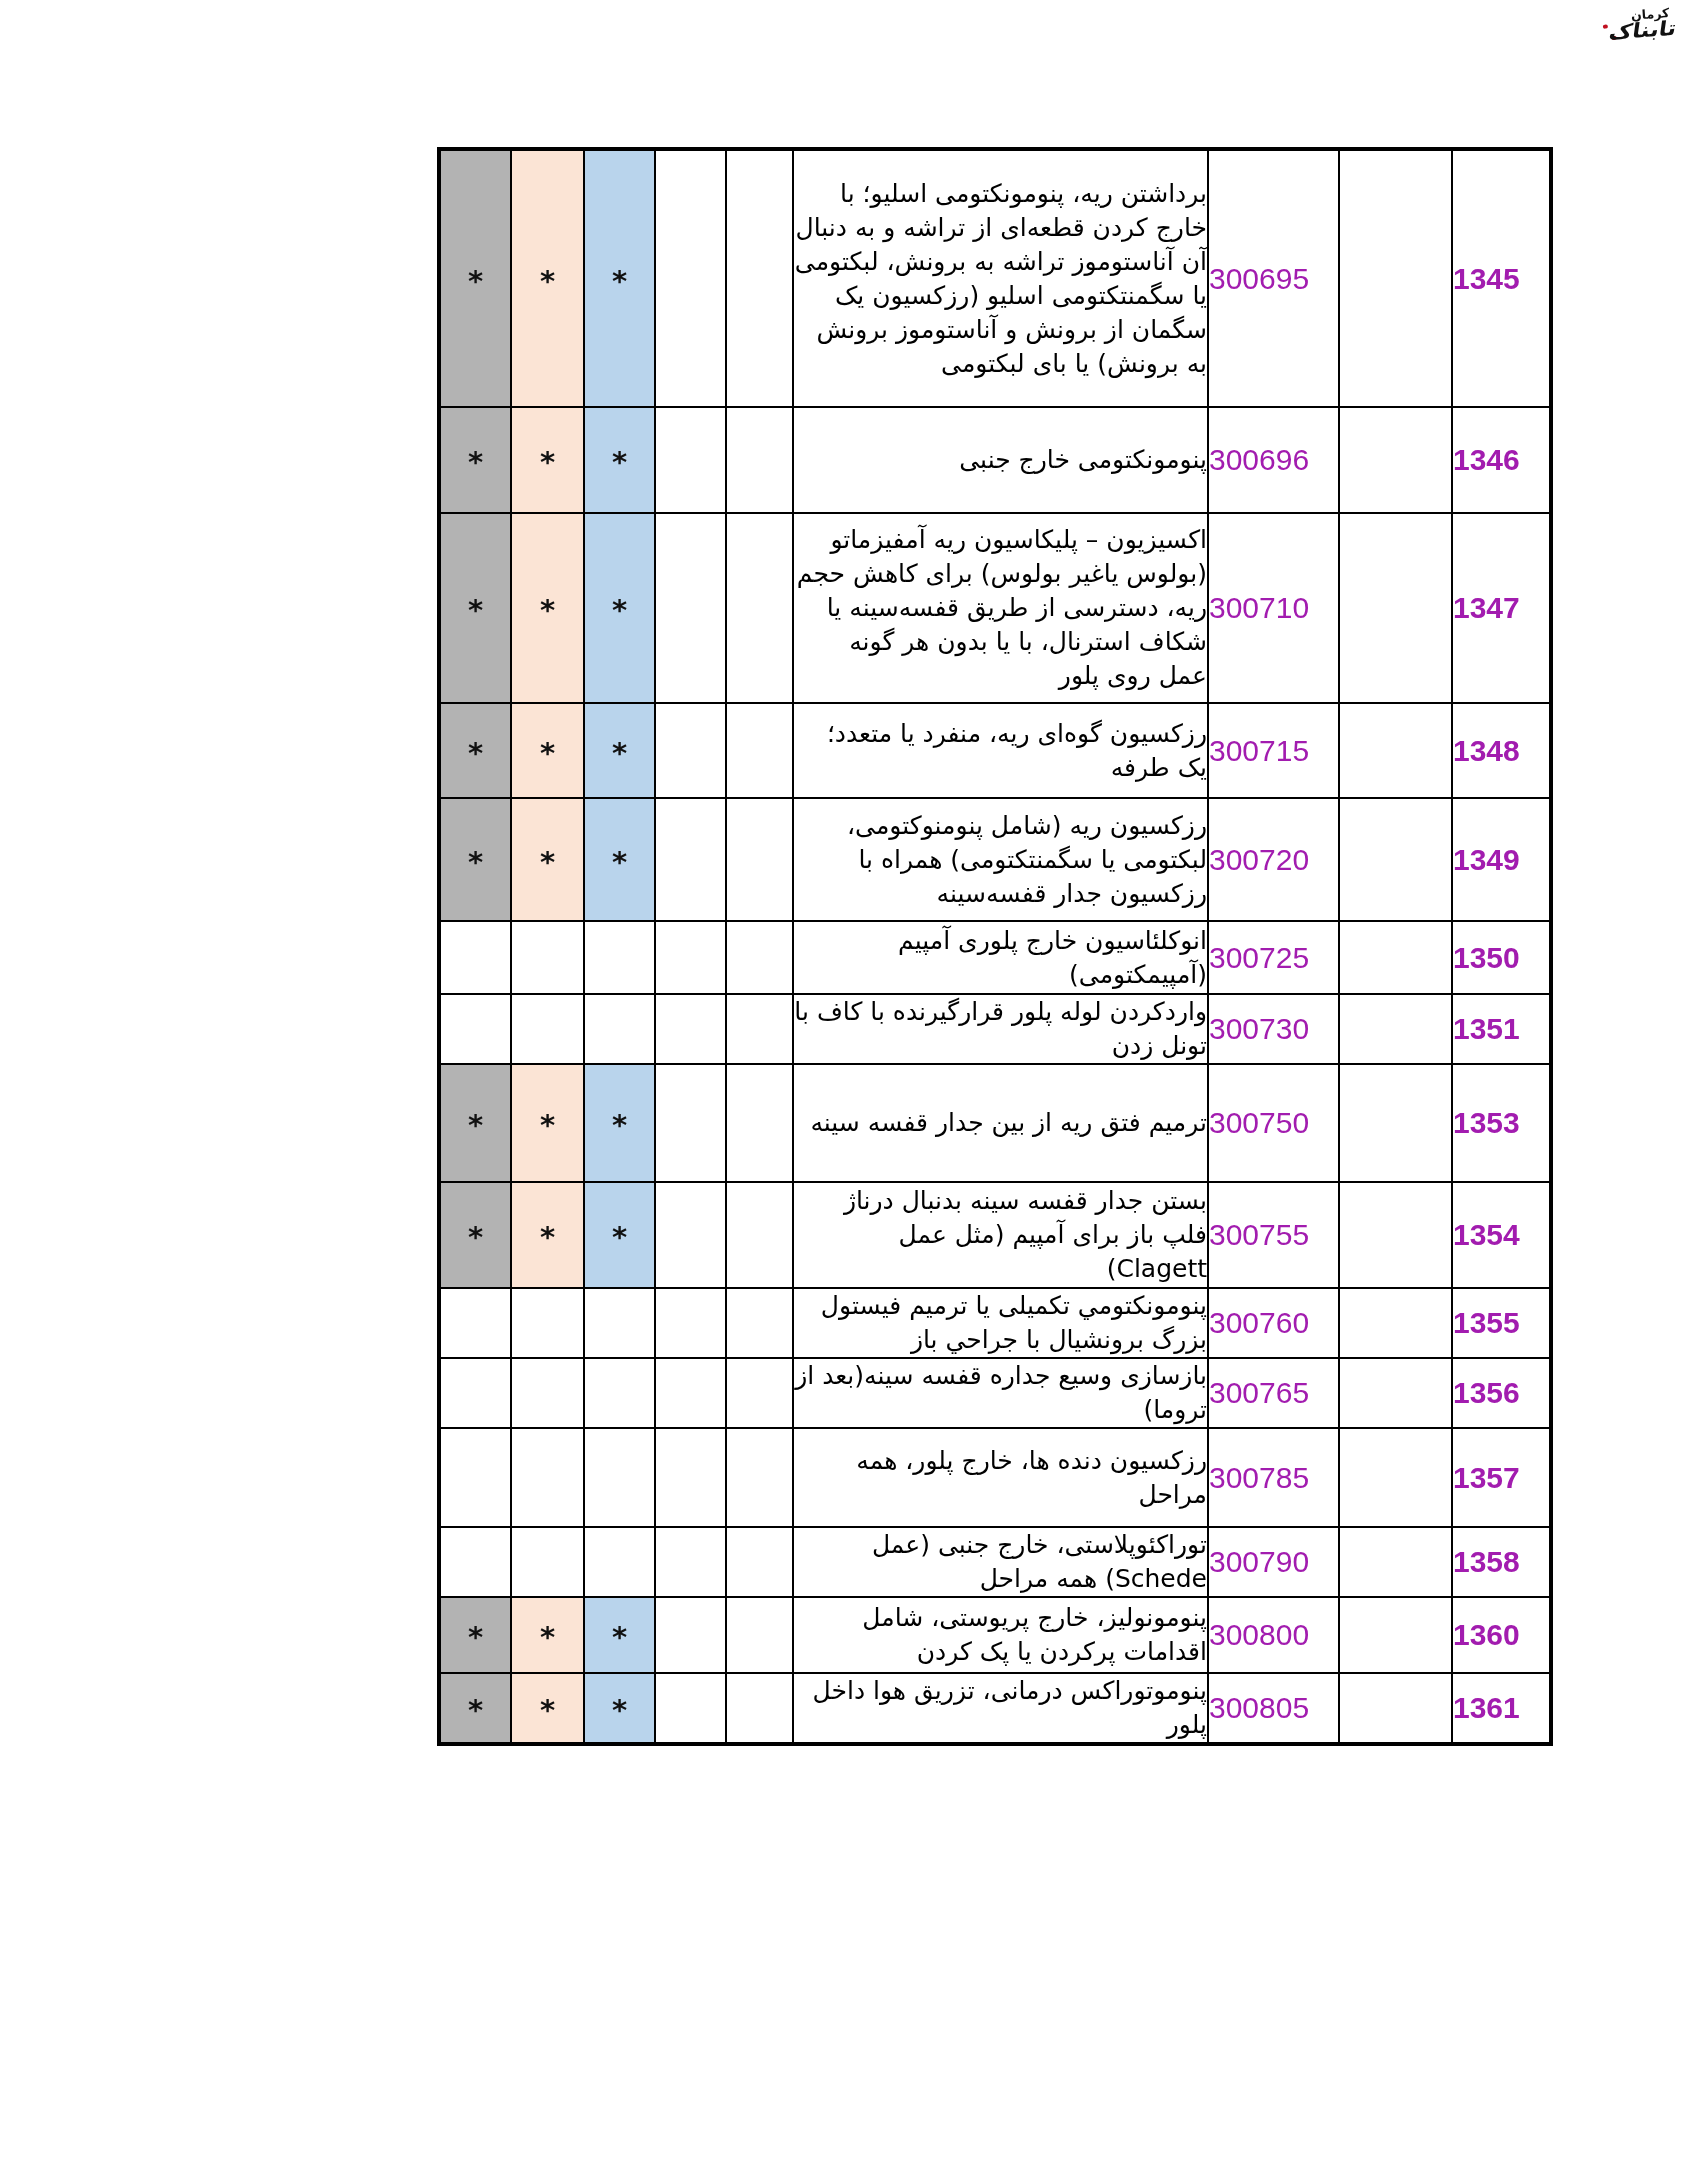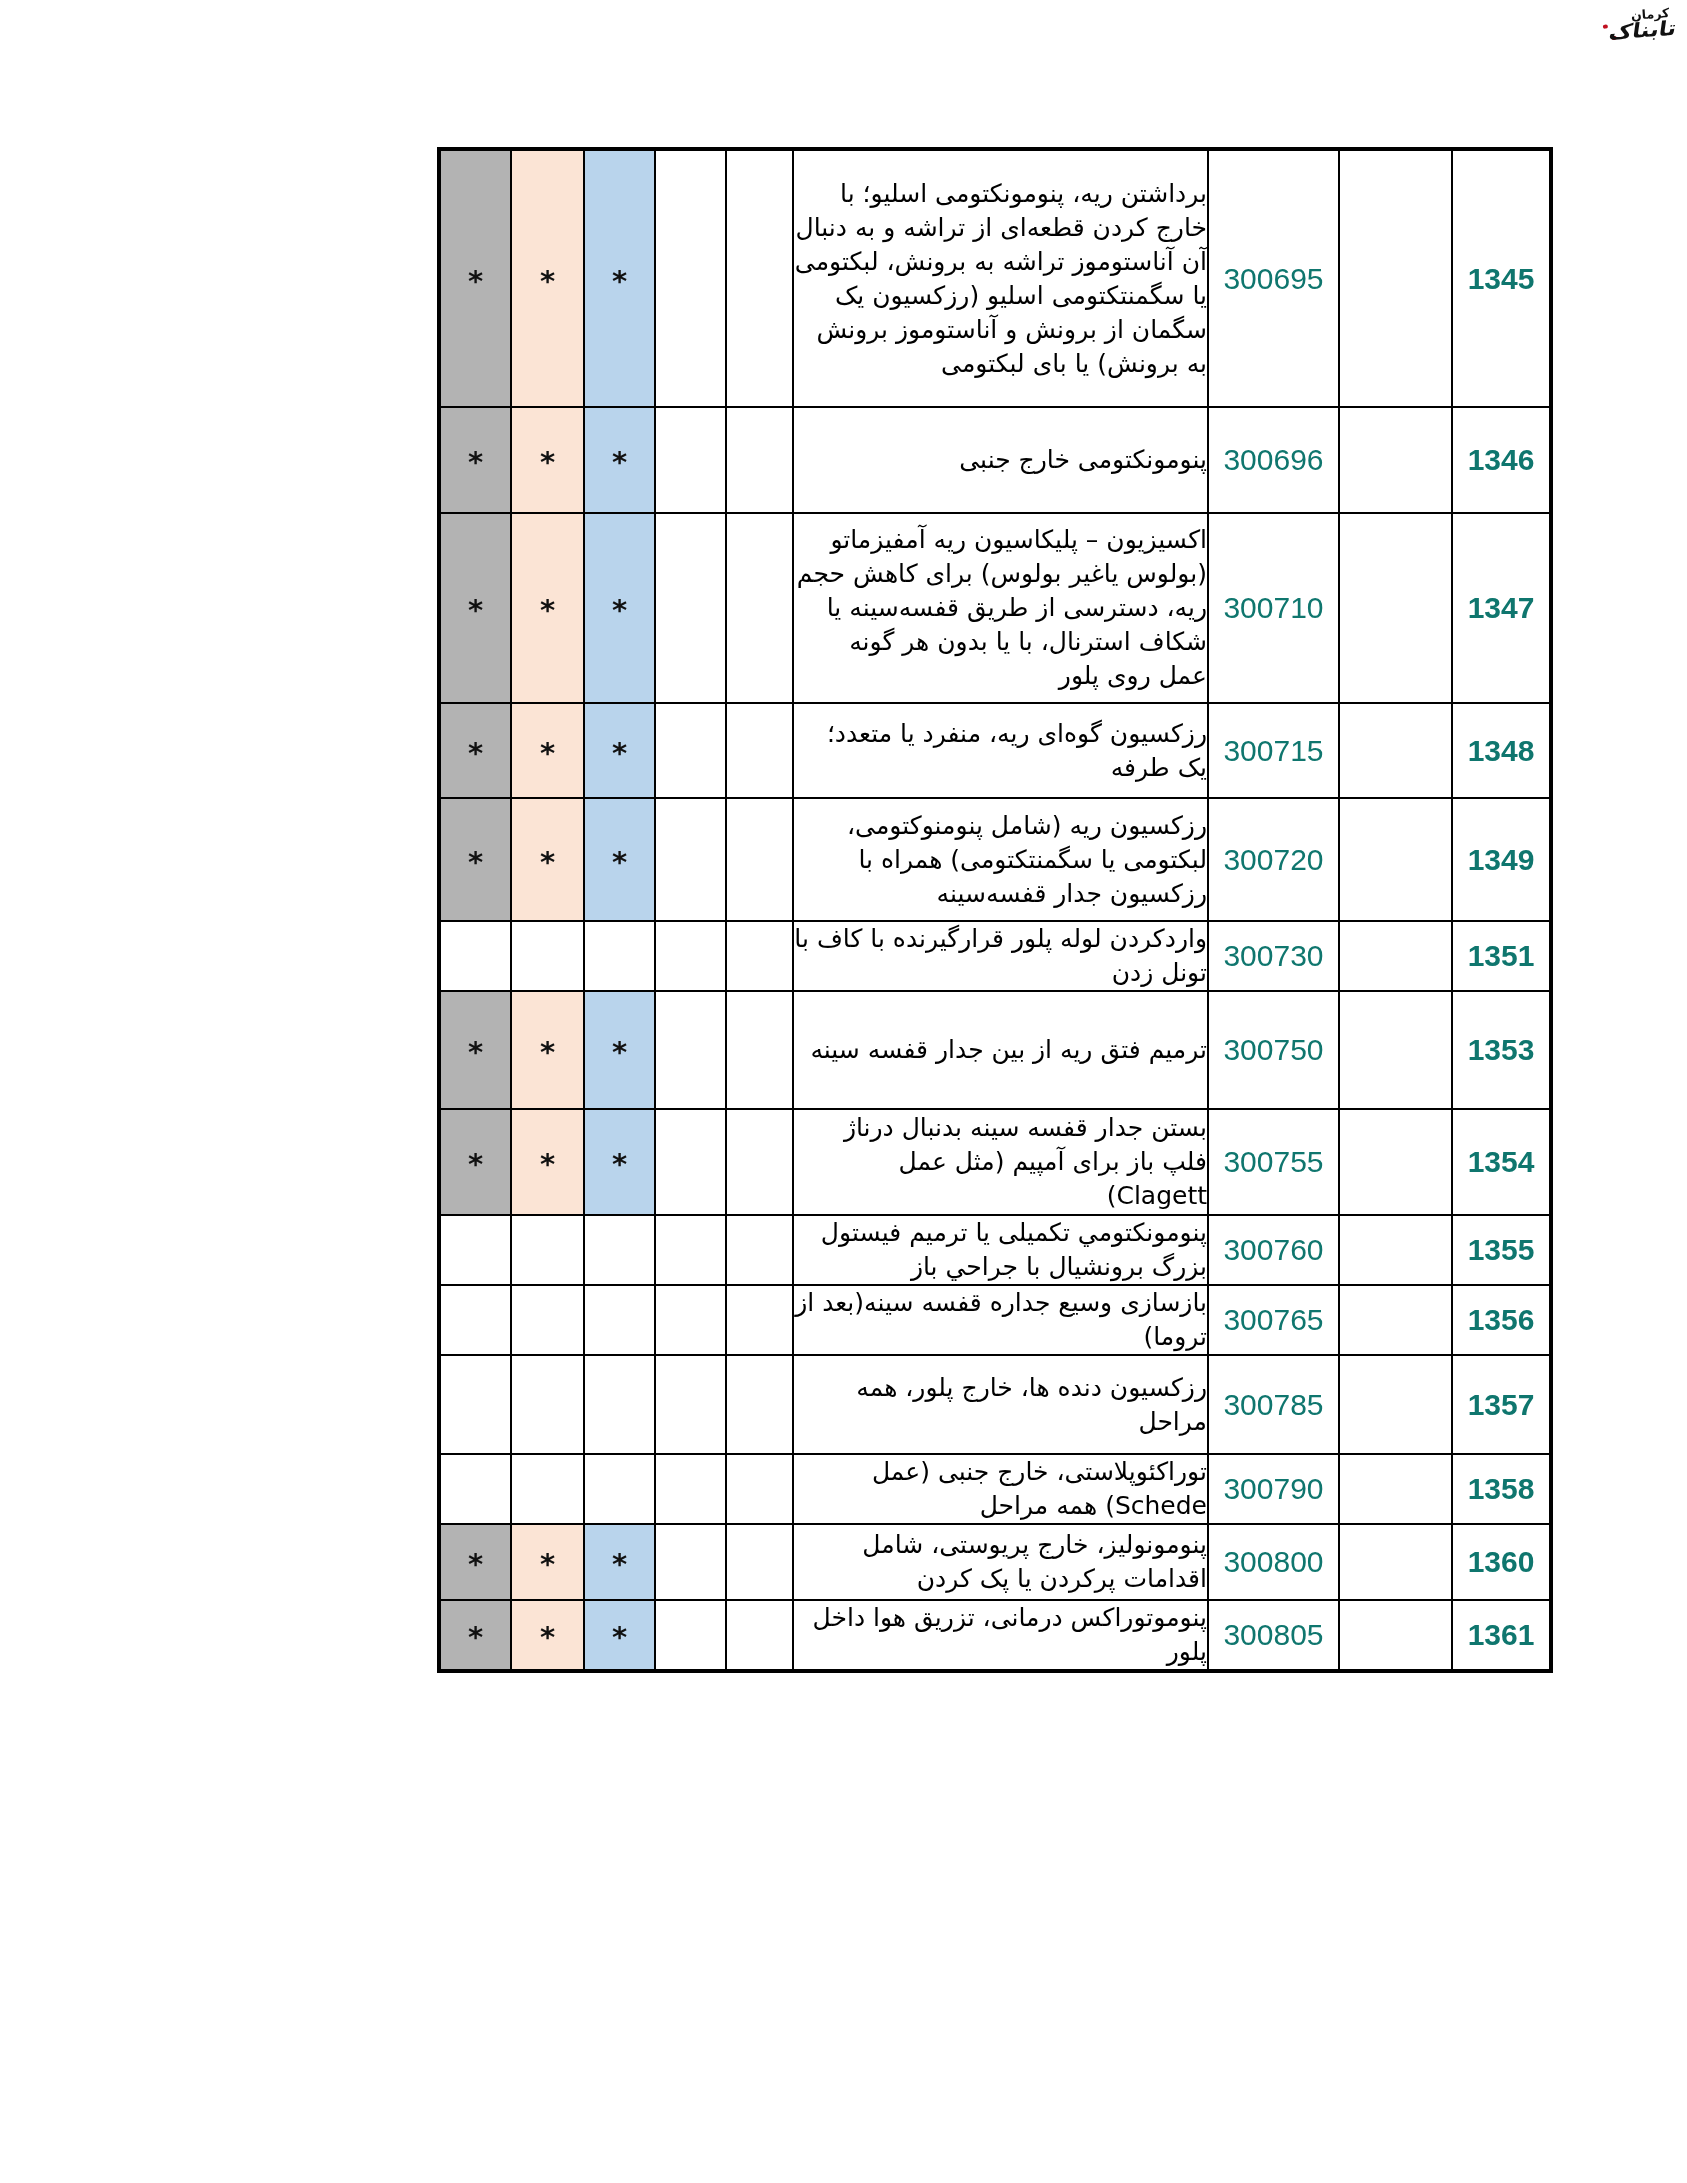--- a/index.html
+++ b/index.html
@@ -92,24 +92,24 @@
     text-align: right;
     font-family: "DejaVu Sans", sans-serif;
     font-size: 25px;
     line-height: 34px;
     color: #000;
     padding: 1.3px 6.6px 1.3px 9.3px;
   }
 
   td.code, td.num {
     direction: ltr;
-    text-align: center;
+    text-align: left;
     font-family: "Liberation Sans", "DejaVu Sans", sans-serif;
     font-size: 30px;
-    color: #0f766e;
+    color: #a21caf;
   }
   td.num { font-weight: bold; margin-left: 20px; }
 
   td.blank { background: #ffffff; }
 </style>
 </head>
 <body>
 
 <div class="page">
 
@@ -181,20 +181,31 @@
     <td class="flag f-gray"><span class="ast">*</span></td>
     <td class="flag f-peach"><span class="ast">*</span></td>
     <td class="flag f-blue"><span class="ast">*</span></td>
     <td class="blank"></td>
     <td class="blank"></td>
     <td class="desc" dir="rtl" lang="fa">رزکسیون ریه (شامل پنومنوکتومی، لبکتومی یا سگمنتکتومی) همراه با رزکسیون جدار قفسه‌سینه</td>
     <td class="code">300720</td>
     <td class="blank"></td>
     <td class="num">1349</td>
   </tr>
+        <tr style="height: 73px;">
+    <td class="flag f-gray"><span class="ast"></span></td>
+    <td class="flag f-peach"><span class="ast"></span></td>
+    <td class="flag f-blue"><span class="ast"></span></td>
+    <td class="blank"></td>
+    <td class="blank"></td>
+    <td class="desc" dir="rtl" lang="fa">انوکلئاسیون خارج پلوری آمپیم (آمپیمکتومی)</td>
+    <td class="code">300725</td>
+    <td class="blank"></td>
+    <td class="num">1350</td>
+  </tr>
         <tr style="height: 68px;">
     <td class="flag f-gray"><span class="ast"></span></td>
     <td class="flag f-peach"><span class="ast"></span></td>
     <td class="flag f-blue"><span class="ast"></span></td>
     <td class="blank"></td>
     <td class="blank"></td>
     <td class="desc" dir="rtl" lang="fa">واردکردن لوله پلور قرارگیرنده با کاف با تونل زدن</td>
     <td class="code">300730</td>
     <td class="blank"></td>
     <td class="num">1351</td>

